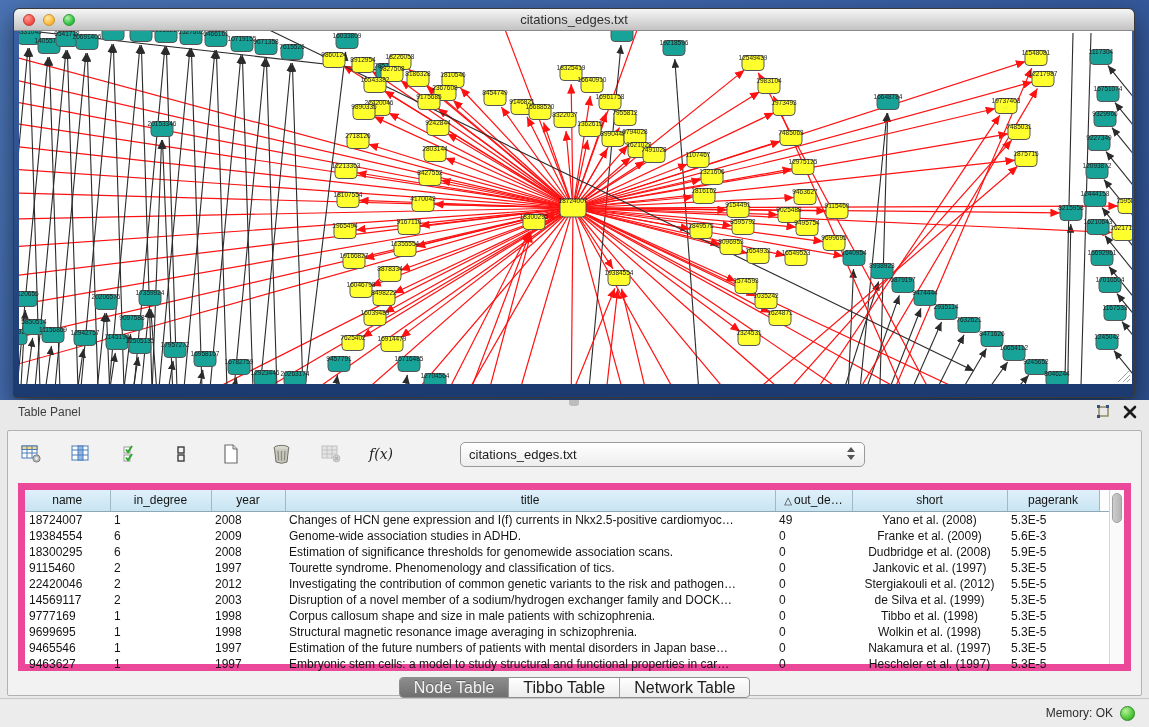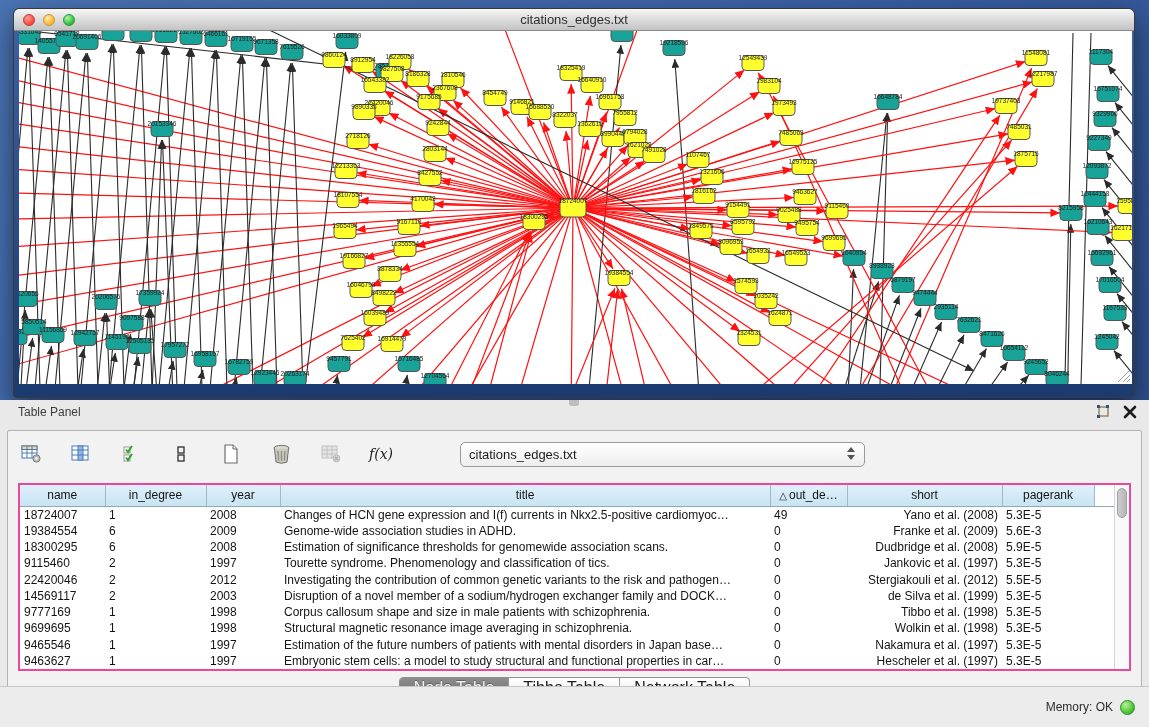--- a/index.html
+++ b/index.html
@@ -64,47 +64,47 @@
     background:linear-gradient(#ffffff,#ededed);
     border:1px solid #9a9a9a; border-radius:5px;
     display:flex; align-items:center; padding:0 8px; position:relative;
     font-size:13px; color:#1c1c1c;
   }
   .stepper { position:absolute; right:9px; top:4px; }
   .stepper div { width:0; height:0; border-left:4px solid transparent; border-right:4px solid transparent; }
   .stepper .up { border-bottom:5px solid #555; margin-bottom:3px; }
   .stepper .dn { border-top:5px solid #555; }
   
-  .grid-wrap { position:absolute; left:10px; top:52px; right:10px; height:188px; background:#fff; border:2px solid #ec4899; display:flex; }
+  .grid-wrap { position:absolute; left:10px; top:52px; right:10px; height:188px; background:#fff; border:7px solid #ec4899; display:flex; }
   table.grid { border-collapse:collapse; table-layout:fixed; font-size:12px; color:#141414; flex:1; }
   table.grid th {
     height:21px; font-weight:normal; text-align:center; font-size:12px;
     background:linear-gradient(#dff0fa,#c8e4f2);
     border-right:1px solid #9fb9c6; border-bottom:1px solid #8fa9b6; padding:0 3px;
     overflow:hidden; white-space:nowrap;
   }
   table.grid th.filler { background:#fdfdfd; border-right:none; }
   table.grid td {
     height:16px; padding:0 4px; white-space:nowrap; overflow:hidden;
     text-overflow:ellipsis; line-height:16px;
   }
-  td.c-short { text-align:right; }
+  td.c-short { text-align:center; }
   .sort-tri { font-size:10px; margin-right:2px; color:#222; }
   .vscroll { width:15px; background:#fafafa; border-left:1px solid #d5d5d5; position:relative; }
   .vthumb { position:absolute; left:2px; top:3px; width:10px; height:30px; background:linear-gradient(90deg,#cdcdcd,#b5b5b5); border:1px solid #a0a0a0; border-radius:5px; }
   
   .tabs-row { position:absolute; left:0; right:0; top:246px; display:flex; justify-content:center; }
   .segmented { display:flex; border:1px solid #8f8f8f; border-radius:4px; overflow:hidden; height:21px;
     background:linear-gradient(#ffffff,#ececec); box-shadow:0 1px 0 rgba(255,255,255,.7); }
   .seg { padding:0 14px; font-size:16px; line-height:20px; color:#1b1b1b; border-right:1px solid #9a9a9a; }
   .seg:last-child { border-right:none; }
   .seg.active { background:linear-gradient(#8d8d8d,#6f6f6f); color:#f4f4f4; text-shadow:0 -1px 0 rgba(0,0,0,.3); }
   
   .statusbar {
-    position:absolute; left:0; bottom:0; width:1149px; height:41px;
+    position:absolute; left:0; bottom:0; width:1149px; height:29px;
     background:#ececec; border-top:1px solid #c6c6c6;
     display:flex; align-items:center; justify-content:flex-end; padding-right:14px; gap:7px;
   }
   .mem-label { font-size:12px; color:#2d2d2d; }
   .mem-ball { width:15px; height:15px; border-radius:50%;
     background:radial-gradient(circle at 35% 30%,#b8f09a,#51c73a 60%,#2e9e26); border:1px solid #2c8a25; }
 </style>
 </head>
 <body>
 

